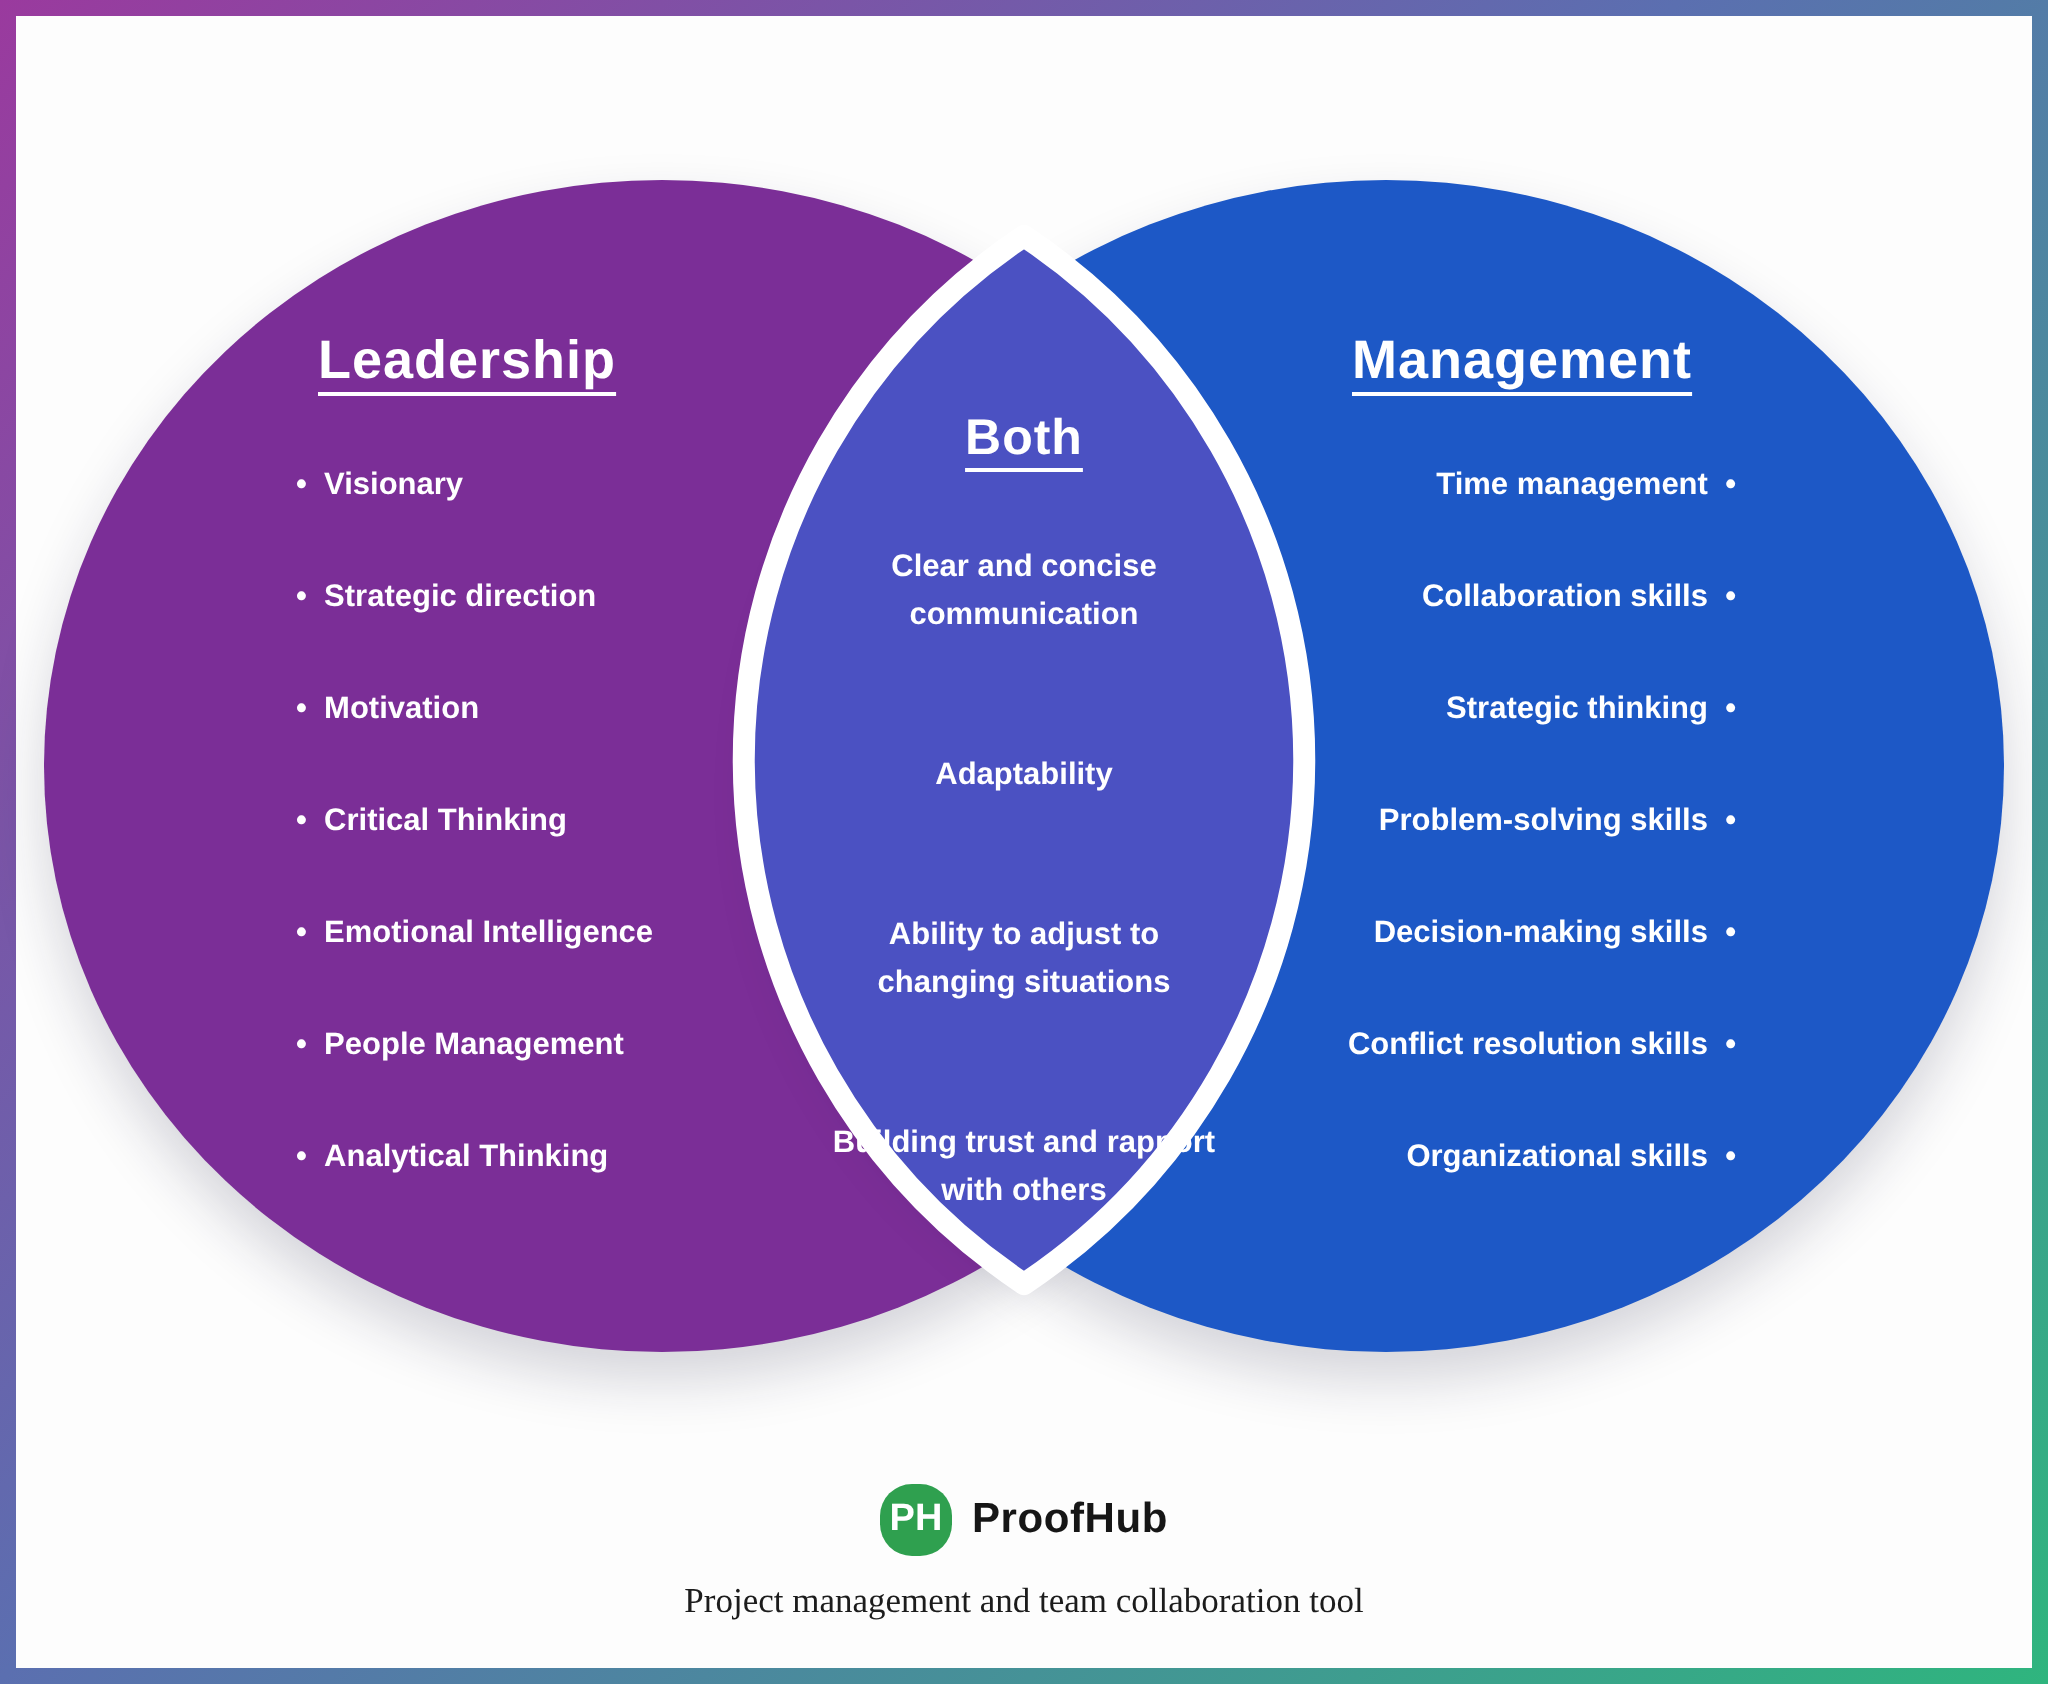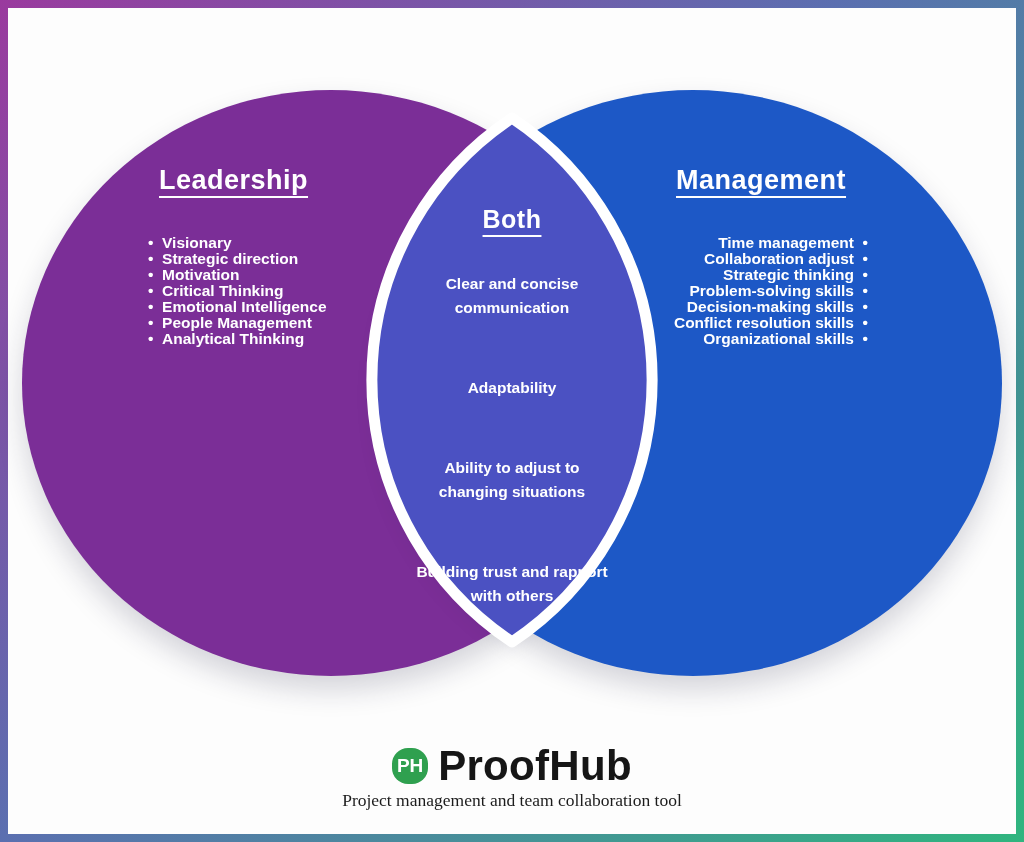--- a/index.html
+++ b/index.html
@@ -44,20 +44,21 @@
   .title-both  {
     left: 392px; top: 205px; width: 240px;
     text-align: center; font-size: 25px;
   }
 
   .list {
     position: absolute;
     top: 235px;
     display: flex;
     flex-direction: column;
+    gap: 40px;
     color: #ffffff;
     font-size: 15.5px;
     font-weight: 700;
     line-height: 16px;
   }
   .left-list  { left: 148px; }
   .right-list { right: 156px; width: 330px; text-align: left; align-items: flex-end; }
   .left-list  .item::before { content: "\2022\00a0\00a0"; }
   .right-list .item::after  { content: "\00a0\00a0\2022"; }
 
@@ -93,21 +94,21 @@
     border-radius: 16px;
     background: #2fa04f;
     color: #ffffff;
     font-size: 19px;
     font-weight: 700;
     display: flex;
     align-items: center;
     justify-content: center;
   }
   .brand-name {
-    font-size: 42px;
+    font-size: 21px;
     font-weight: 700;
     color: #161616;
     letter-spacing: 0.3px;
   }
   .tagline {
     position: absolute;
     left: 0;
     top: 790px;
     width: 100%;
     text-align: center;
@@ -138,21 +139,21 @@
     <div class="item">Strategic direction</div>
     <div class="item">Motivation</div>
     <div class="item">Critical Thinking</div>
     <div class="item">Emotional Intelligence</div>
     <div class="item">People Management</div>
     <div class="item">Analytical Thinking</div>
   </div>
 
   <div class="list right-list">
     <div class="item">Time management</div>
-    <div class="item">Collaboration adjust</div>
+    <div class="item">Collaboration skills</div>
     <div class="item">Strategic thinking</div>
     <div class="item">Problem-solving skills</div>
     <div class="item">Decision-making skills</div>
     <div class="item">Conflict resolution skills</div>
     <div class="item">Organizational skills</div>
   </div>
 
   <div class="both-list">
     <div class="item">Clear and concise communication</div>
     <div class="item">Adaptability</div>

